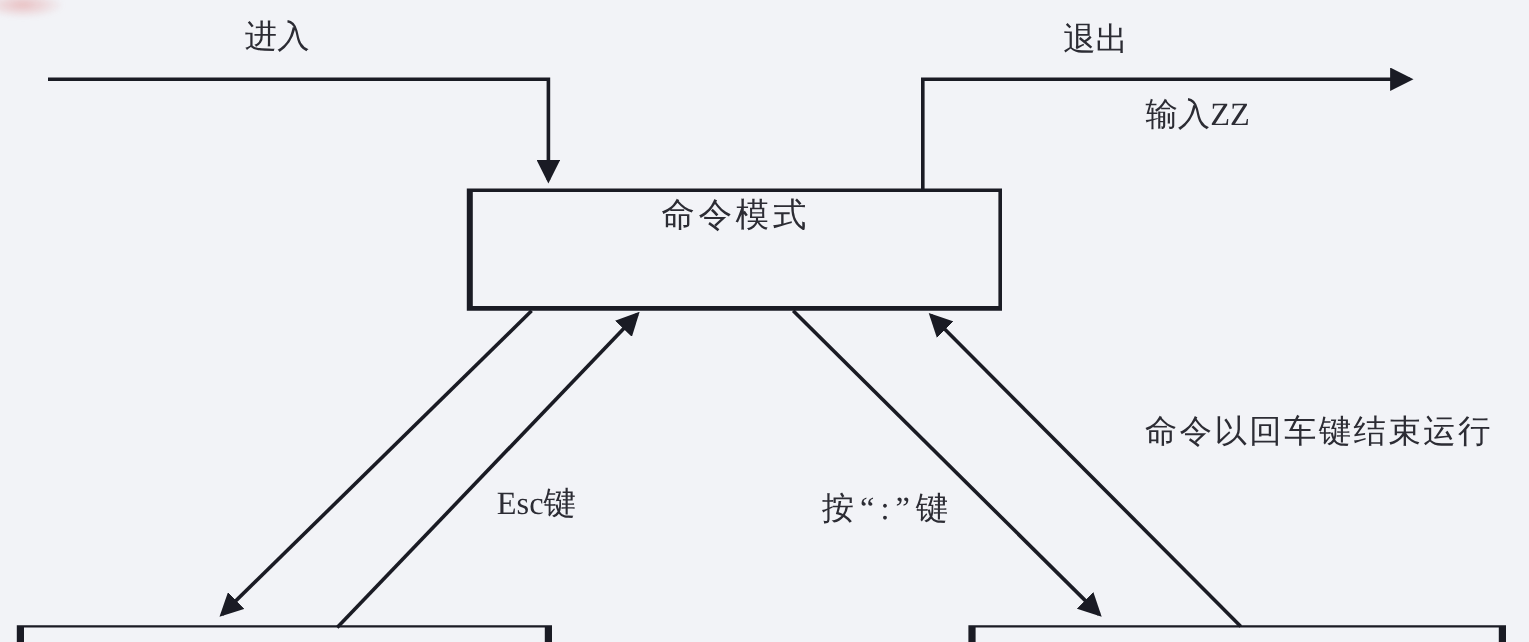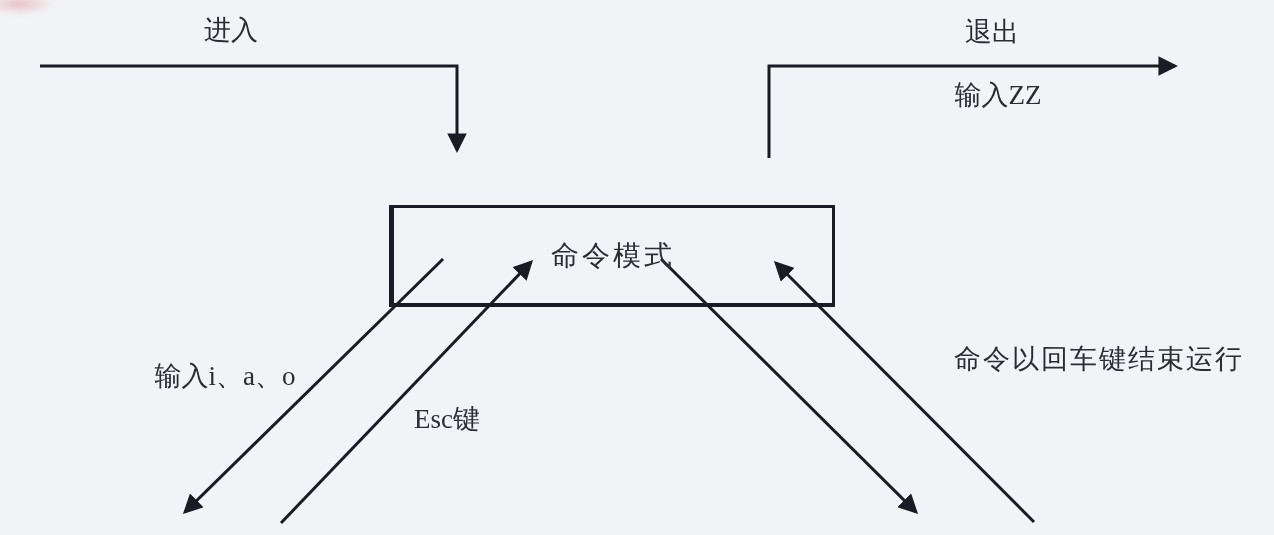--- a/index.html
+++ b/index.html
@@ -33,23 +33,22 @@
     white-space: nowrap;
     color: var(--text-color);
     font-size: 27px;
     line-height: 1.15;
   }
   .node {
     position: absolute;
     box-sizing: border-box;
     border: 3px solid var(--line-color);
     display: flex;
-    align-items: center;
+    align-items: flex-start;
     justify-content: center;
-    margin-top: 48px;
   }
   #command-box {
     left: 389px; top: 157px; width: 446px; height: 102px;
     border-left-width: 5px; border-bottom-width: 4px;
     font-size: 28px; letter-spacing: 3px;
     color: var(--text-color);
   }
   .bottom-box { top: 521px; height: 42px; border-width: 2px 6px 3px 6px; }
   #insert-box   { left: 14px;  width: 446px; }
   #lastline-box { left: 807px; width: 448px; }
@@ -71,27 +70,27 @@
     </defs>
     <path d="M40,66 H457 V150" marker-end="url(#arr)"></path>
     <path d="M769,158 V66 H1175" marker-end="url(#arr)"></path>
     <path d="M443,259 L185,512" marker-end="url(#arr)"></path>
     <path d="M281,523 L531,262" marker-end="url(#arr)"></path>
     <path d="M661,259 L916,512" marker-end="url(#arr)"></path>
     <path d="M1034,522 L776,263" marker-end="url(#arr)"></path>
   </svg>
 
   <div class="label" style="left:231px; top:31px">进入</div>
-  <div class="label" style="left:992px; top:33px">退出</div>
+  <div class="label" style="left:913px; top:33px">退出</div>
   <div class="label" style="left:998px; top:96px">输入ZZ</div>
 
   <div class="node" id="command-box">
     <span>命令模式</span>
   </div>
 
-  <div class="label" style="left:225px; top:377px">输入i、a、o</div>
   <div class="label" style="left:447px; top:420px">Esc键</div>
+  <div class="label" id="lbl-colon" style="left:740px; top:424px">按“:”键</div>
   <div class="label" id="lbl-enter-run" style="left:1099px; top:360px">命令以回车键结束运行</div>
 
   <div class="node bottom-box" id="insert-box"></div>
   <div class="node bottom-box" id="lastline-box"></div>
 
 </div>
 
 </body></html>

